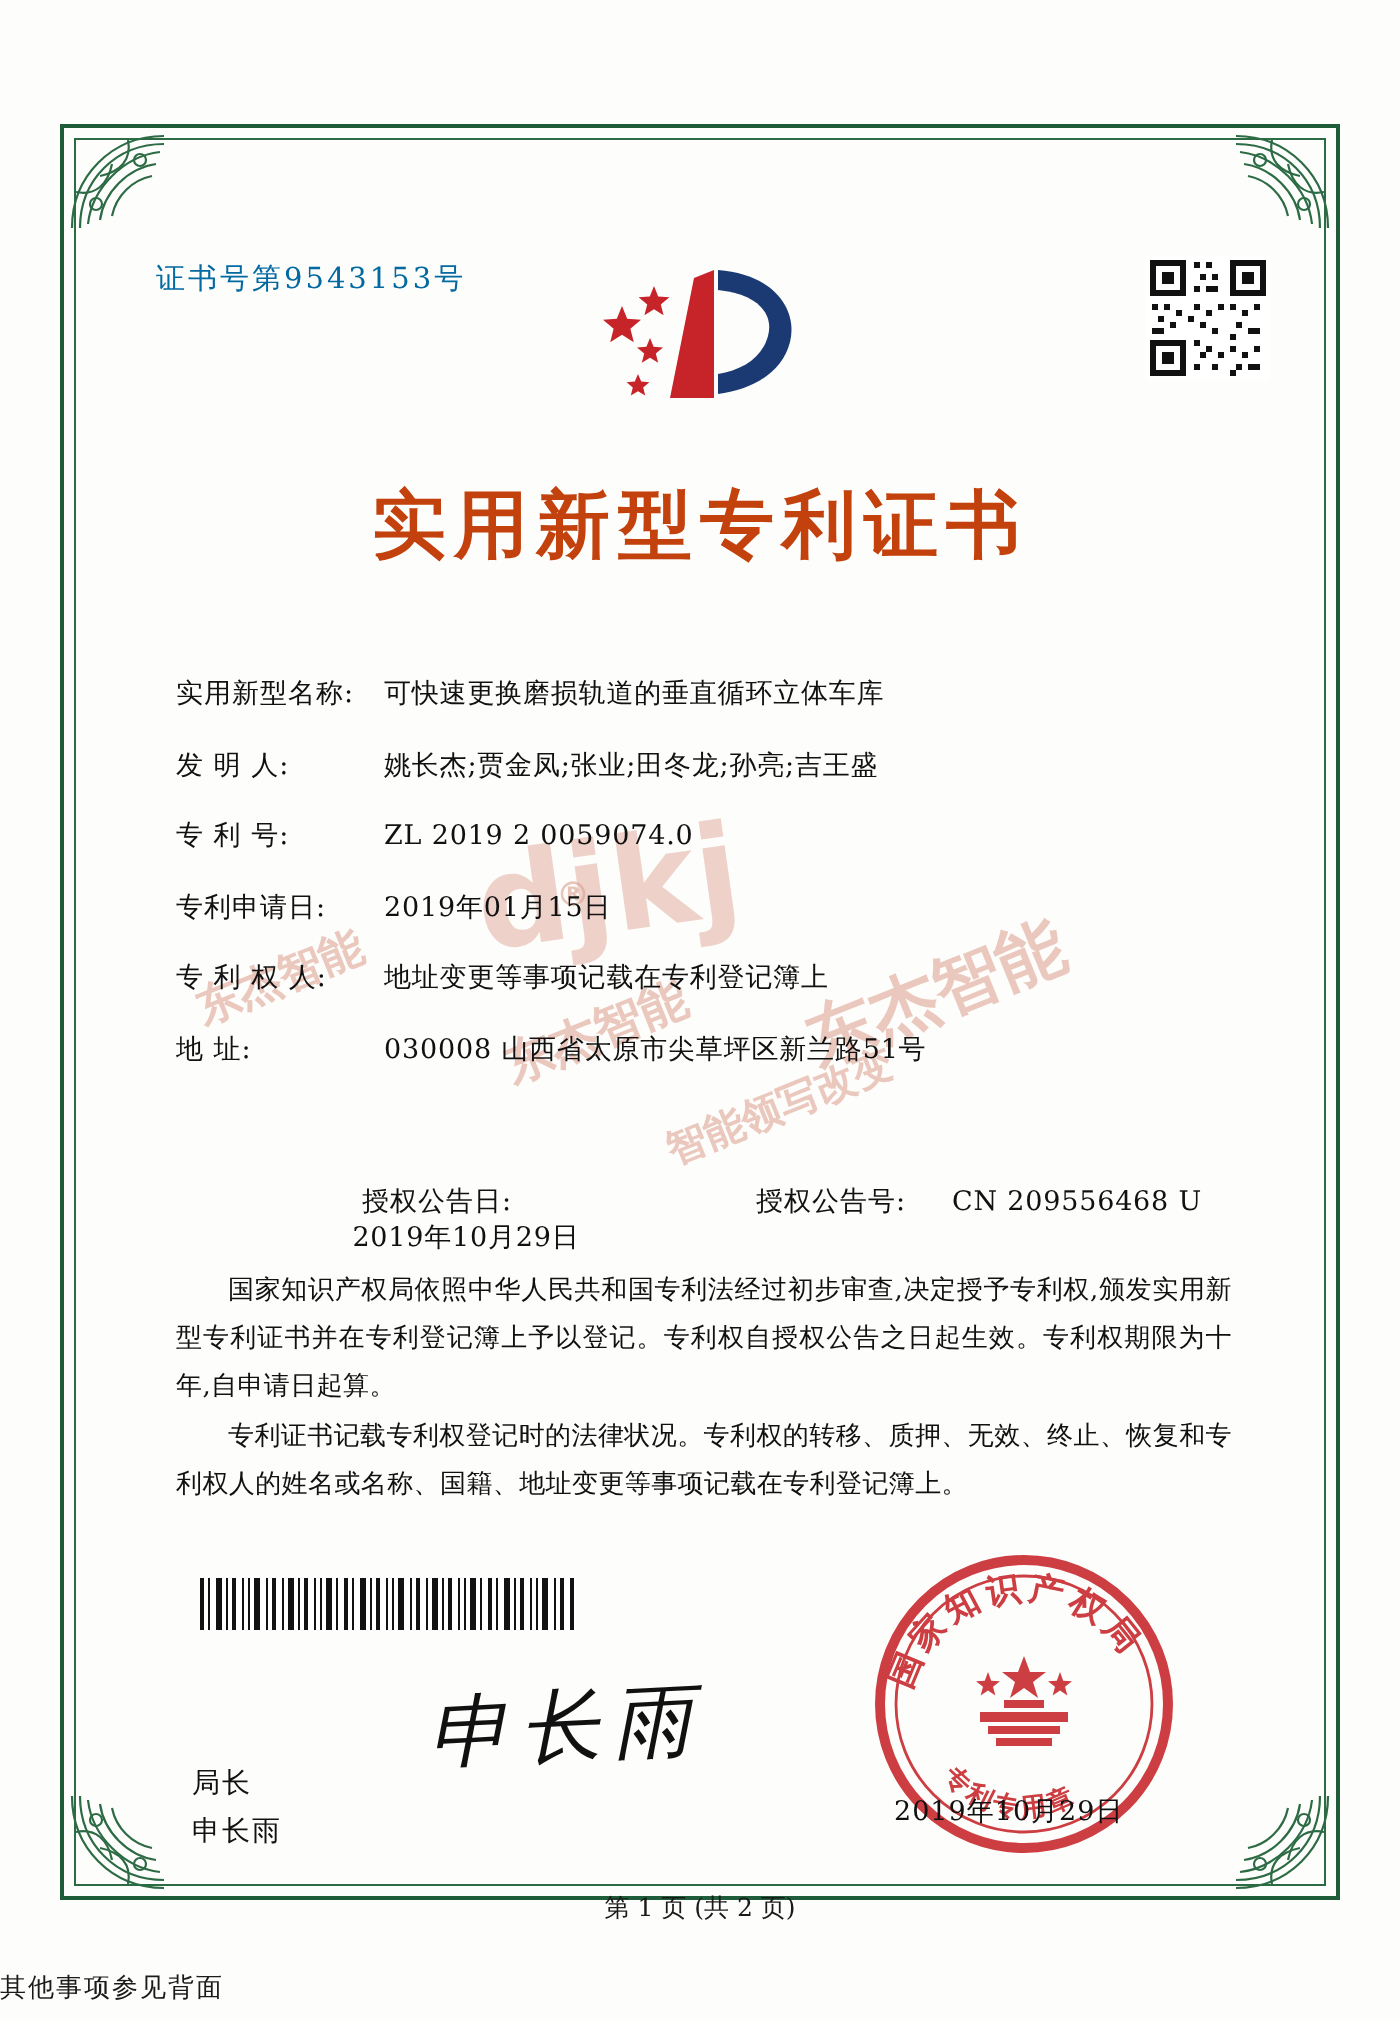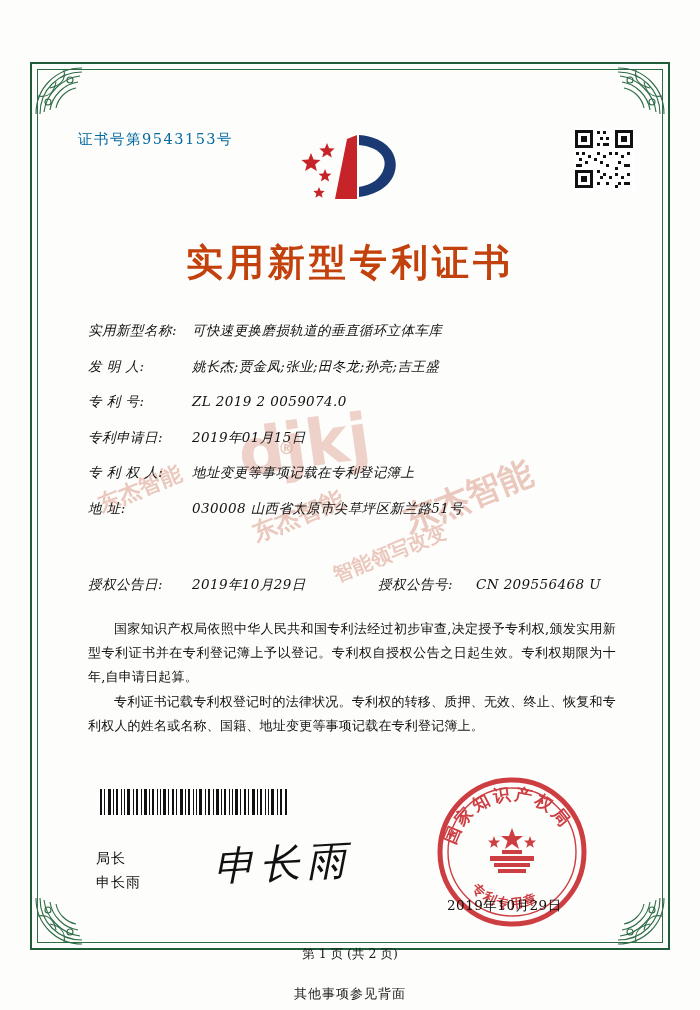--- a/index.html
+++ b/index.html
@@ -81,23 +81,22 @@
     font-size: 37px;
     font-weight: bold;
     letter-spacing: 4px;
     color: #c2410c;
     font-family: "DejaVu Serif", serif;
   }
 
   
   .fields {
     position: absolute;
-    left: 88px; top: 322px;
+    left: 88px; top: 338px;
     width: 540px;
-    font-style: italic;
   }
   .field-row {
     display: flex;
     align-items: baseline;
     margin-bottom: 17.5px;
     font-size: 13.5px;
     color: #111;
     font-family: "DejaVu Serif", serif;
   }
   .f-label {
@@ -111,51 +110,51 @@
     letter-spacing: 0.4px;
   }
   .row-split {
     display: flex;
     align-items: baseline;
     margin-bottom: 17.5px;
     font-size: 13.5px;
     font-family: "DejaVu Serif", serif;
     color: #111;
   }
-  .split-left { width: 290px; display: flex; align-items: flex-start; }
+  .split-left { width: 290px; display: flex; align-items: center; flex-direction: column; }
   .split-right { display: flex; align-items: baseline; }
   .split-right .f-label { width: 98px; margin-top: 41px; }
 
   
   .para {
     position: absolute;
     left: 88px;
     width: 528px;
     font-size: 13px;
     line-height: 24px;
     color: #111;
     text-align: justify;
     font-family: "DejaVu Serif", serif;
     letter-spacing: 0.2px;
   }
   .para1 { top: 617px; }
   .para2 { top: 690px; }
-  .indent { text-indent: 26px; display: block; }
+  .indent { text-indent: 26px; display: block; margin-top: 17px; }
 
   
   .barcode {
     position: absolute;
     left: 100px; top: 789px;
     width: 188px; height: 26px;
   }
 
   
   .sig-label {
     position: absolute;
-    left: 96px; top: 846px;
+    left: 96px; top: 880px;
     font-size: 14px;
     line-height: 24px;
     color: #111;
     font-family: "DejaVu Serif", serif;
     letter-spacing: 1px;
   }
   .sig-hand {
     position: absolute;
     left: 214px; top: 836px;
     font-size: 40px;
@@ -190,21 +189,21 @@
     width: 700px;
     text-align: center;
     font-size: 12.5px;
     color: #1a1a1a;
     font-family: "DejaVu Serif", serif;
   }
   .back-note {
     position: absolute;
     left: 0; top: 985px;
     width: 700px;
-    text-align: center;
+    text-align: left;
     font-size: 13px;
     color: #1a1a1a;
     font-family: Liberation Mono, monospace;
     letter-spacing: 1px;
   }
 
   
   .wm {
     position: absolute;
     pointer-events: none;

